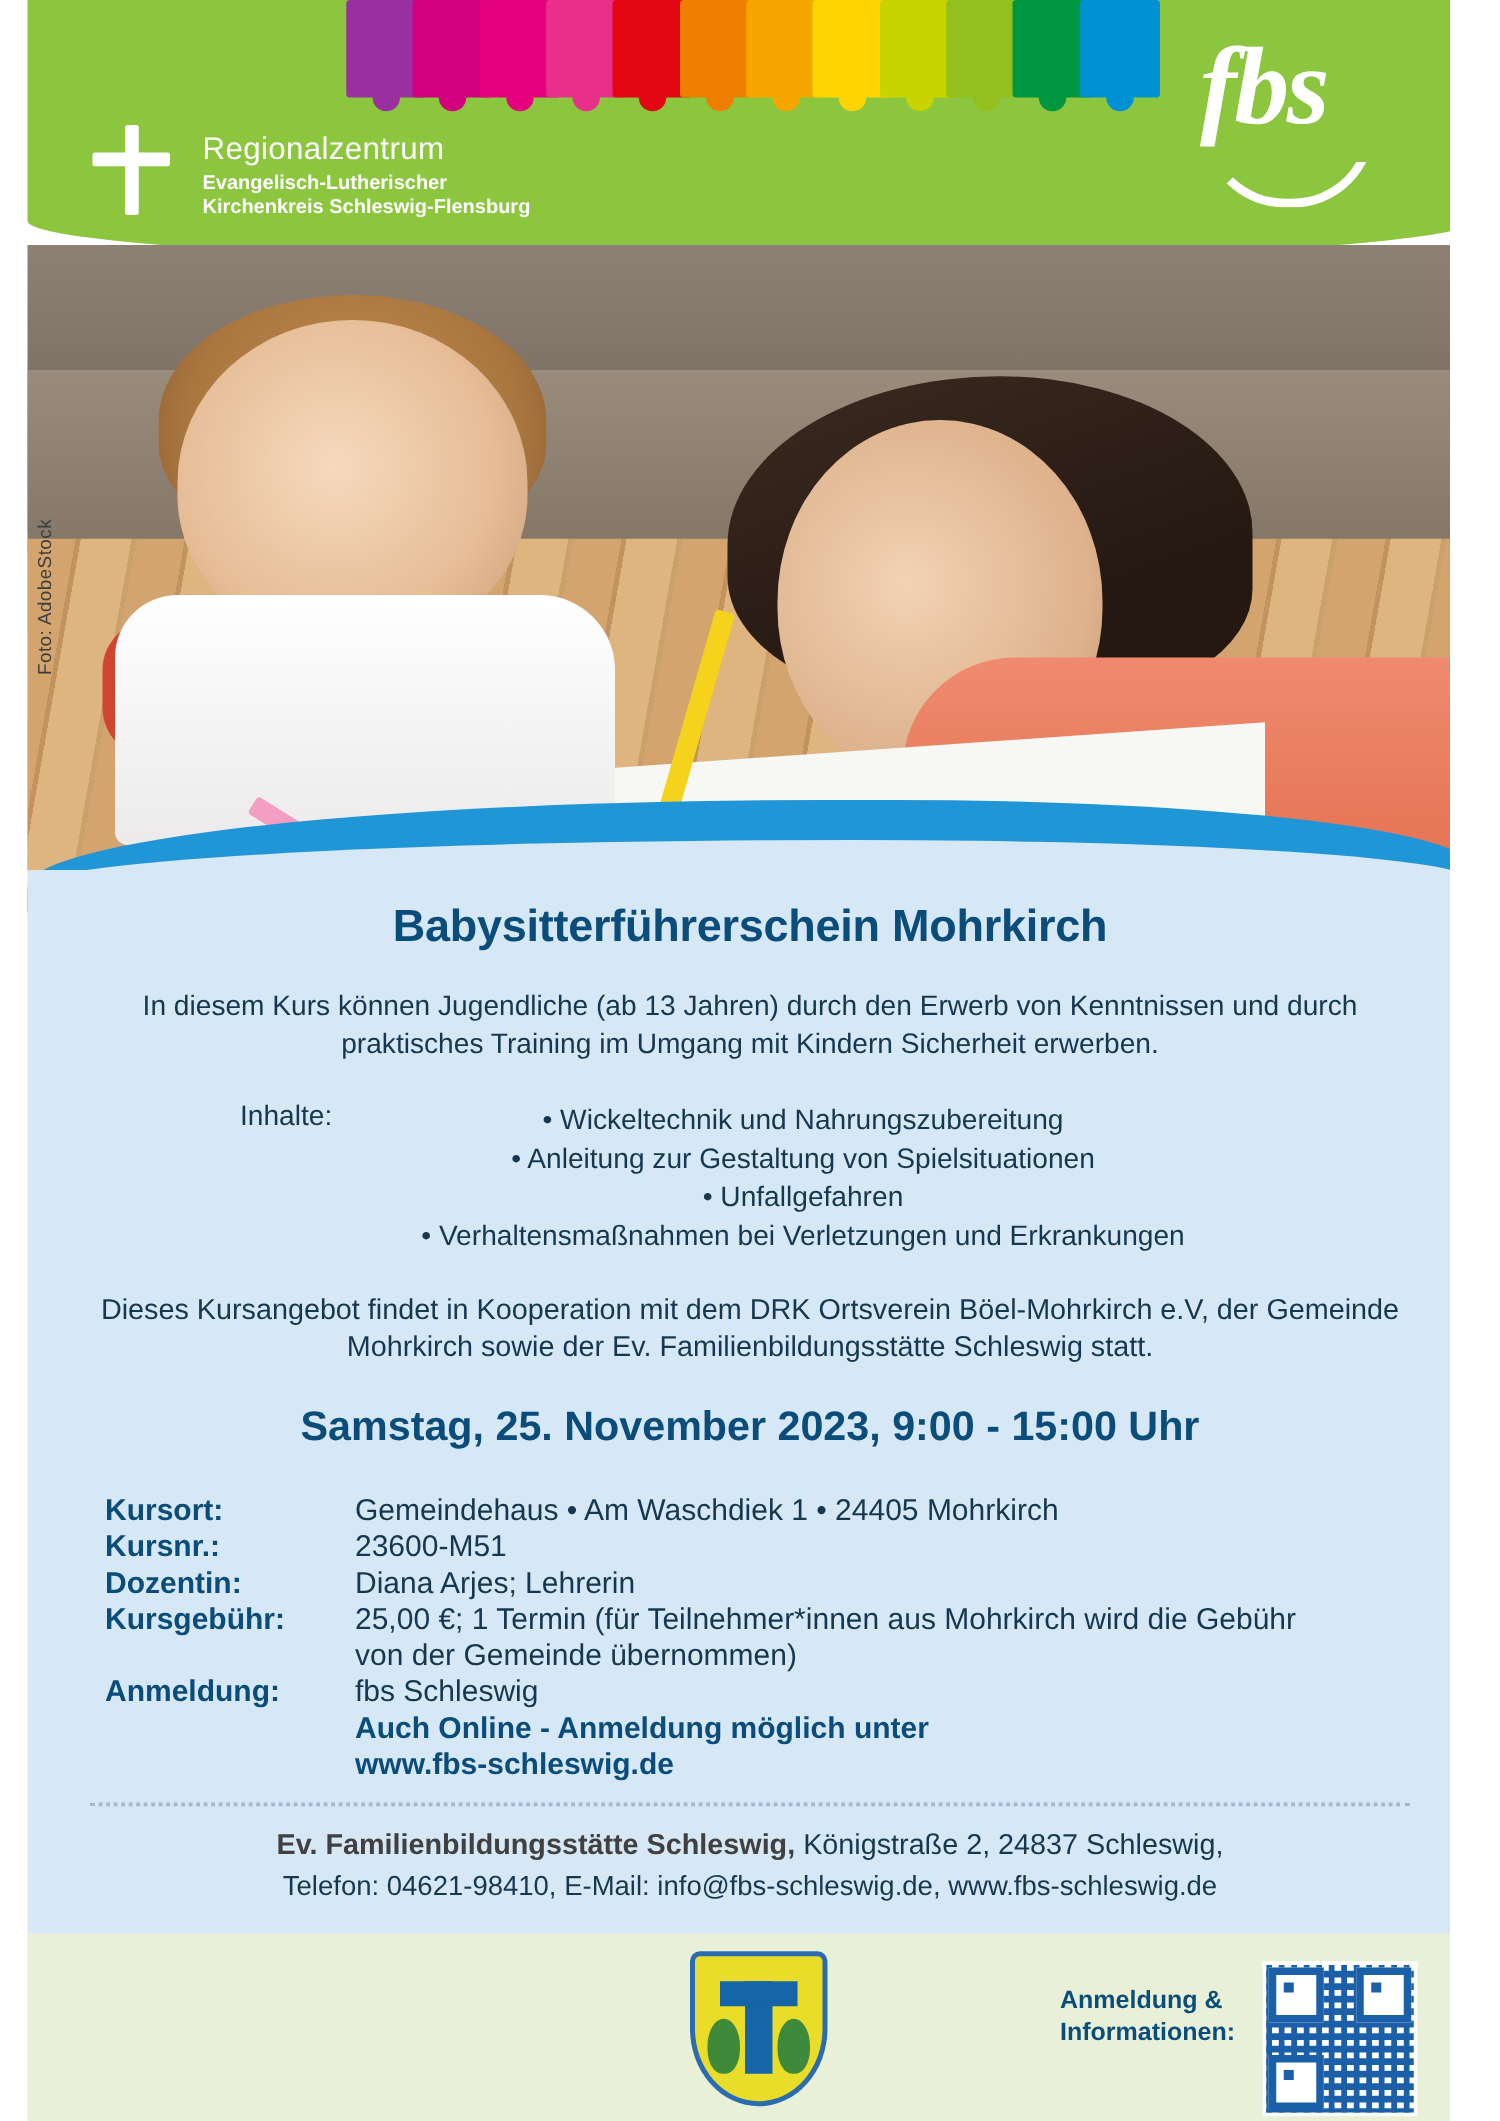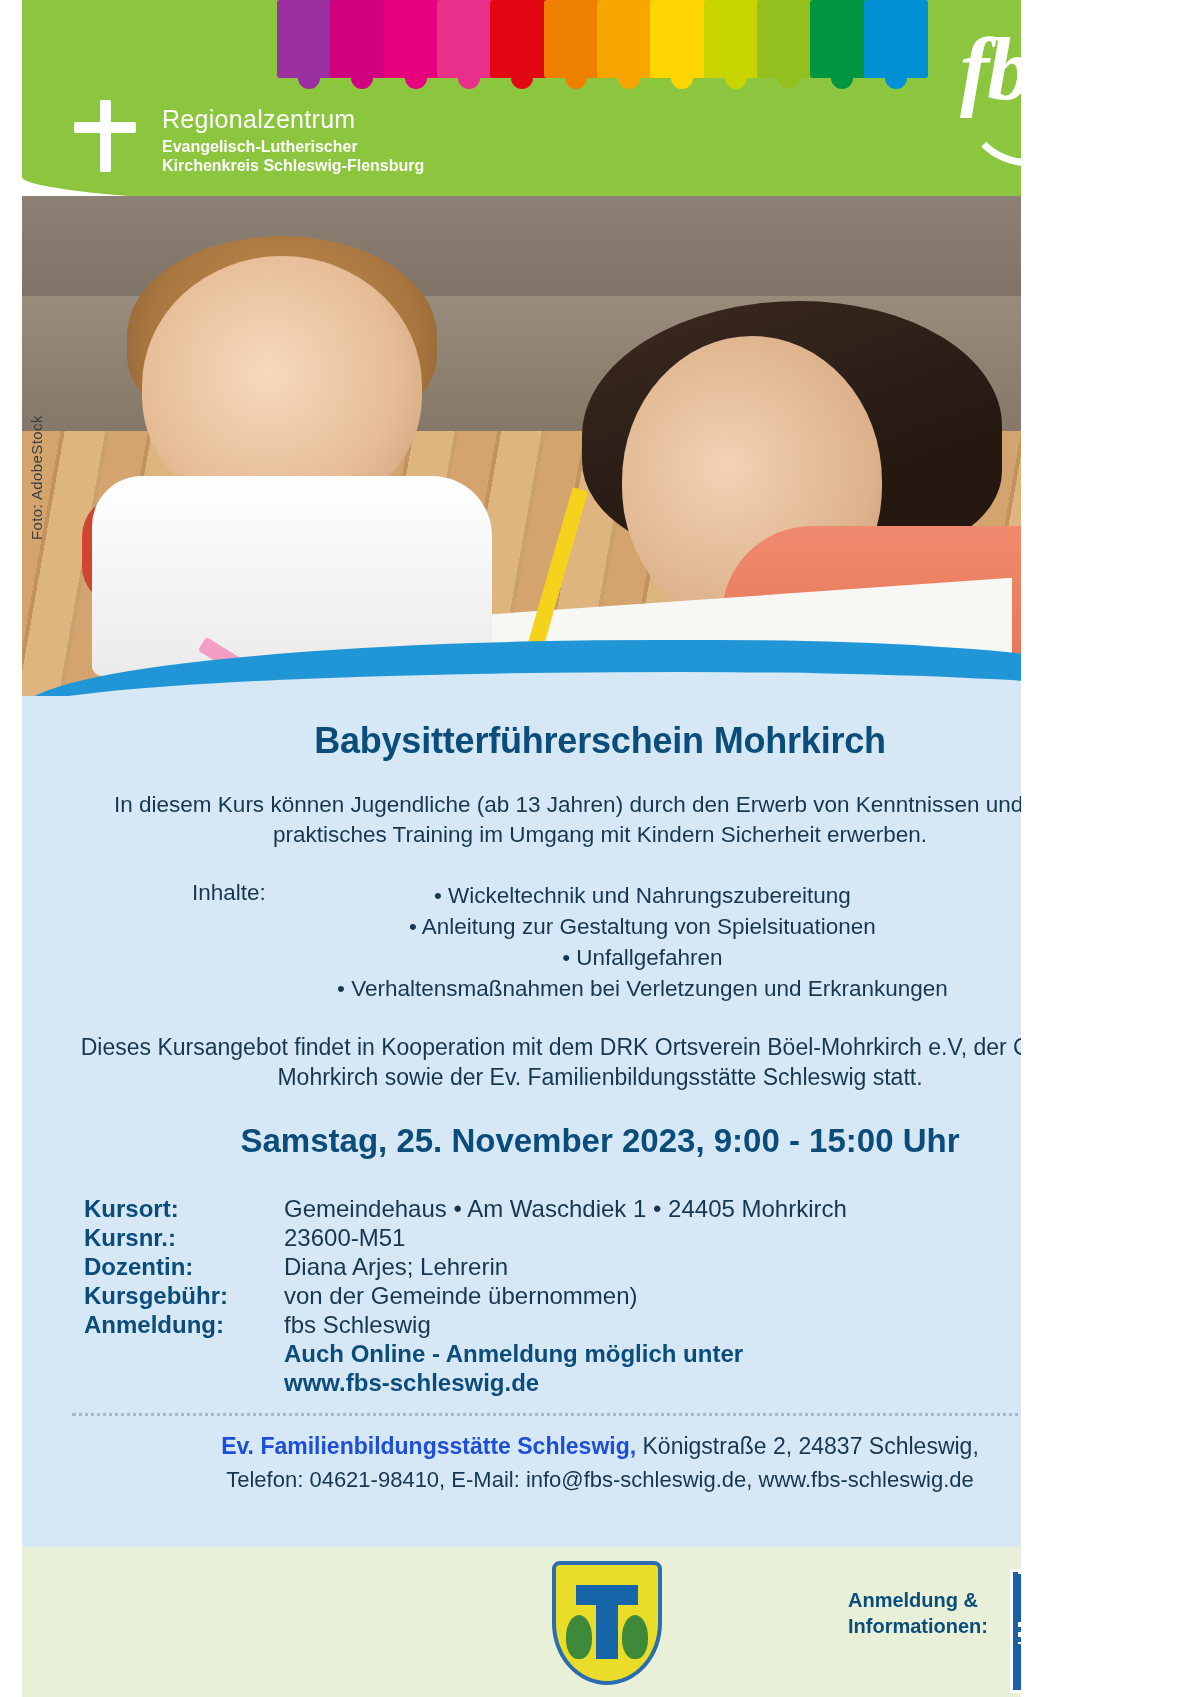--- a/index.html
+++ b/index.html
@@ -5,21 +5,21 @@
   html, body {
     margin: 0;
     padding: 0;
     background: #ffffff;
   }
   body {
     font-family: "Liberation Sans", sans-serif;
   }
   .poster {
     position: relative;
-    width: 1021px;
+    width: 1160px;
     height: 1697px;
     background: #ffffff;
     overflow: hidden;
   }
 
   
   .header {
     position: absolute;
     left: 22px;
     top: 0;
@@ -328,21 +328,21 @@
   .footer-lines {
     margin-top: 14px;
     text-align: center;
     color: #15374f;
   }
   .footer-line1 {
     font-size: 23px;
     line-height: 33px;
   }
   .footer-line1 b {
-    color: #1d4ed8;
+    color: #404040;
   }
   .footer-line2 {
     font-size: 22px;
     line-height: 33px;
   }
 
   
   .bottom {
     position: absolute;
     left: 22px;
@@ -545,20 +545,21 @@
         <div class="val">Gemeindehaus • Am Waschdiek 1 • 24405 Mohrkirch</div>
 
         <div class="lbl">Kursnr.:</div>
         <div class="val">23600-M51</div>
 
         <div class="lbl">Dozentin:</div>
         <div class="val">Diana Arjes; Lehrerin</div>
 
         <div class="lbl">Kursgebühr:</div>
         <div class="val">
+          <span>25,00 €; 1 Termin (für Teilnehmer*innen aus Mohrkirch wird die Gebühr</span>
           <span class="sub">von der Gemeinde übernommen)</span>
         </div>
 
         <div class="lbl">Anmeldung:</div>
         <div class="val">
           <span>fbs Schleswig</span>
           <b class="sub">Auch Online - Anmeldung möglich unter</b>
           <b class="sub">www.fbs-schleswig.de</b>
         </div>
       </div>

